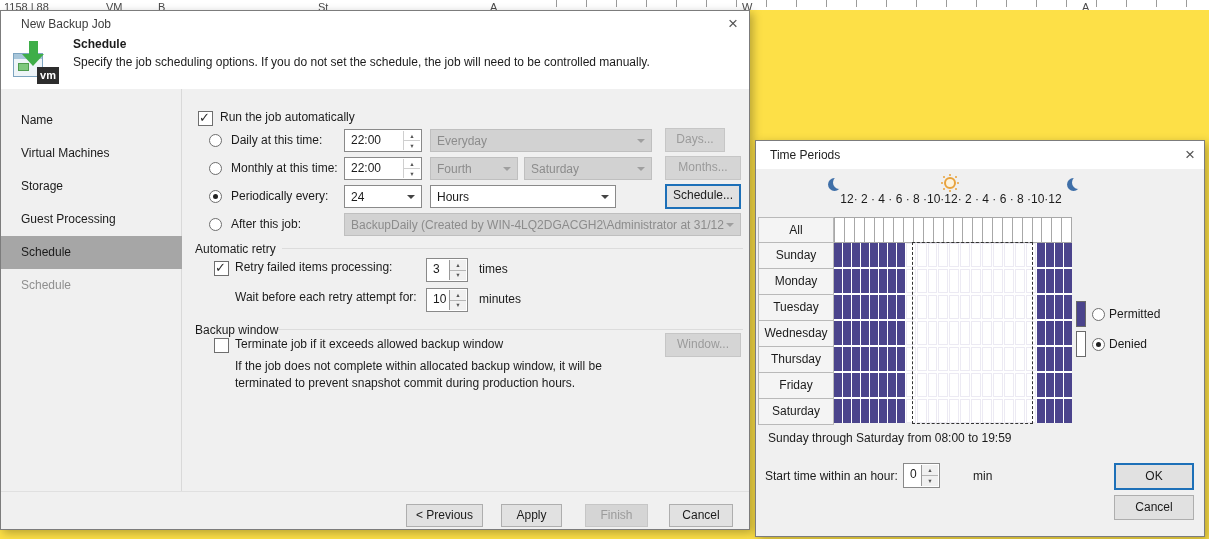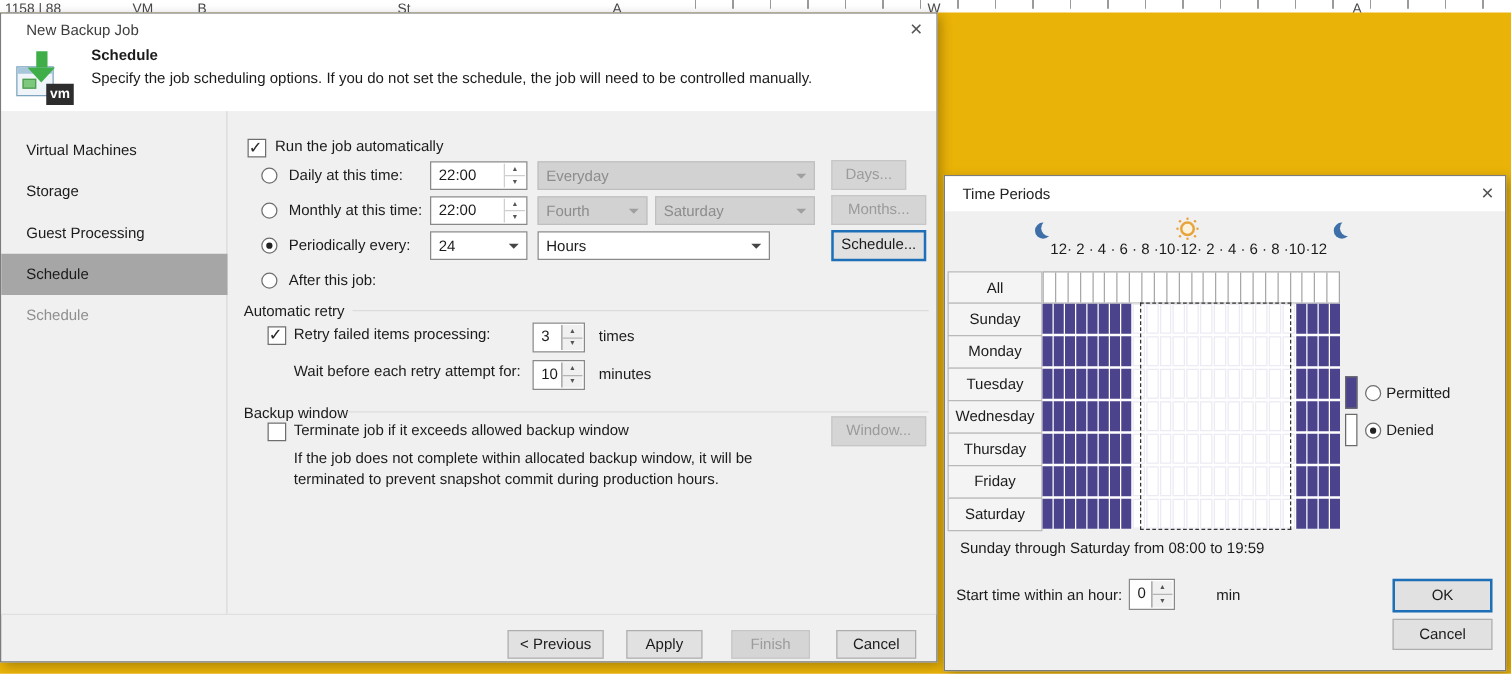--- a/index.html
+++ b/index.html
@@ -1,16 +1,16 @@
 <!DOCTYPE html>
 <html><head>
 <meta charset="utf-8">
 <style>
   html,body{margin:0;padding:0;}
-  #screen{position:relative;width:1209px;height:539px;background:#eab308;overflow:hidden;
+  #screen{position:relative;width:1209px;height:539px;background:#fde047;overflow:hidden;
           font-family:"Liberation Sans","DejaVu Sans",sans-serif;font-size:12px;color:#1b1b1b;}
   .lbl{position:absolute;font-size:12px;color:#1b1b1b;white-space:nowrap;}
   
   #bg-strip{position:absolute;left:0;top:0;width:1209px;height:10px;background:#fff;overflow:hidden;}
   .frag{position:absolute;top:1px;font-size:11px;color:#4a4a4a;white-space:nowrap;}
   #bg-ticks{position:absolute;left:556px;top:0;width:653px;height:7px;
             background:repeating-linear-gradient(90deg,#9a9a9a 0 1px,transparent 1px 30px);}
   
   .dlg{position:absolute;background:#f0f0f0;border:1px solid #7c7c7c;box-shadow:3px 3px 9px rgba(0,0,0,.28);box-sizing:border-box;}
   .titlebar-text{position:absolute;font-size:12px;color:#3d3d3d;}
@@ -107,20 +107,21 @@
       <div class="wi-arrow-stem"></div>
       <div class="wi-arrow-head"></div>
       <div class="wi-vm">vm</div>
     </div>
 
     <span class="lbl" style="left:72px;top:26px;font-weight:bold;">Schedule</span>
     <span class="lbl" style="left:72px;top:44px;">Specify the job scheduling options. If you do not set the schedule, the job will need to be controlled manually.</span>
 
     <div id="sidebar">
       <div id="sidebar-items">
+          <div class="side-item">Name</div>
           <div class="side-item">Virtual Machines</div>
           <div class="side-item">Storage</div>
           <div class="side-item">Guest Processing</div>
           <div class="side-item sel">Schedule</div>
           <div class="side-item dis">Schedule</div>
         </div>
     </div>
 
     <span class="cb checked" style="left:197px;top:100px;"></span>
     <span class="lbl" style="left:219px;top:99px;">Run the job automatically</span>
@@ -166,20 +167,24 @@
       <span class="chev"></span>
     </div>
     <div class="combo" style="left:429px;top:174px;width:186px;">
       <span>Hours</span>
       <span class="chev"></span>
     </div>
     <div class="btn default" style="left:664px;top:173px;width:76px;height:25px;">Schedule...</div>
 
     <span class="rb" style="left:208px;top:207px;"></span>
     <span class="lbl" style="left:230px;top:206px;">After this job:</span>
+    <div class="combo disabled" style="left:343px;top:202px;width:397px;">
+      <span>BackupDaily (Created by WIN-4LQ2DGACGH2\Administrator at 31/12</span>
+      <span class="chev"></span>
+    </div>
 
     <span class="lbl" style="left:194px;top:231px;">Automatic retry</span>
     <div class="gline" style="left:281px;top:237px;width:461px;"></div>
 
     <span class="cb checked" style="left:213px;top:250px;"></span>
     <span class="lbl" style="left:234px;top:249px;">Retry failed items processing:</span>
     <div class="field numspin" style="left:425px;top:247px;width:42px;height:24px;">
       <span>3</span>
       <span class="spin-col">
           <span class="sp">▲</span>

